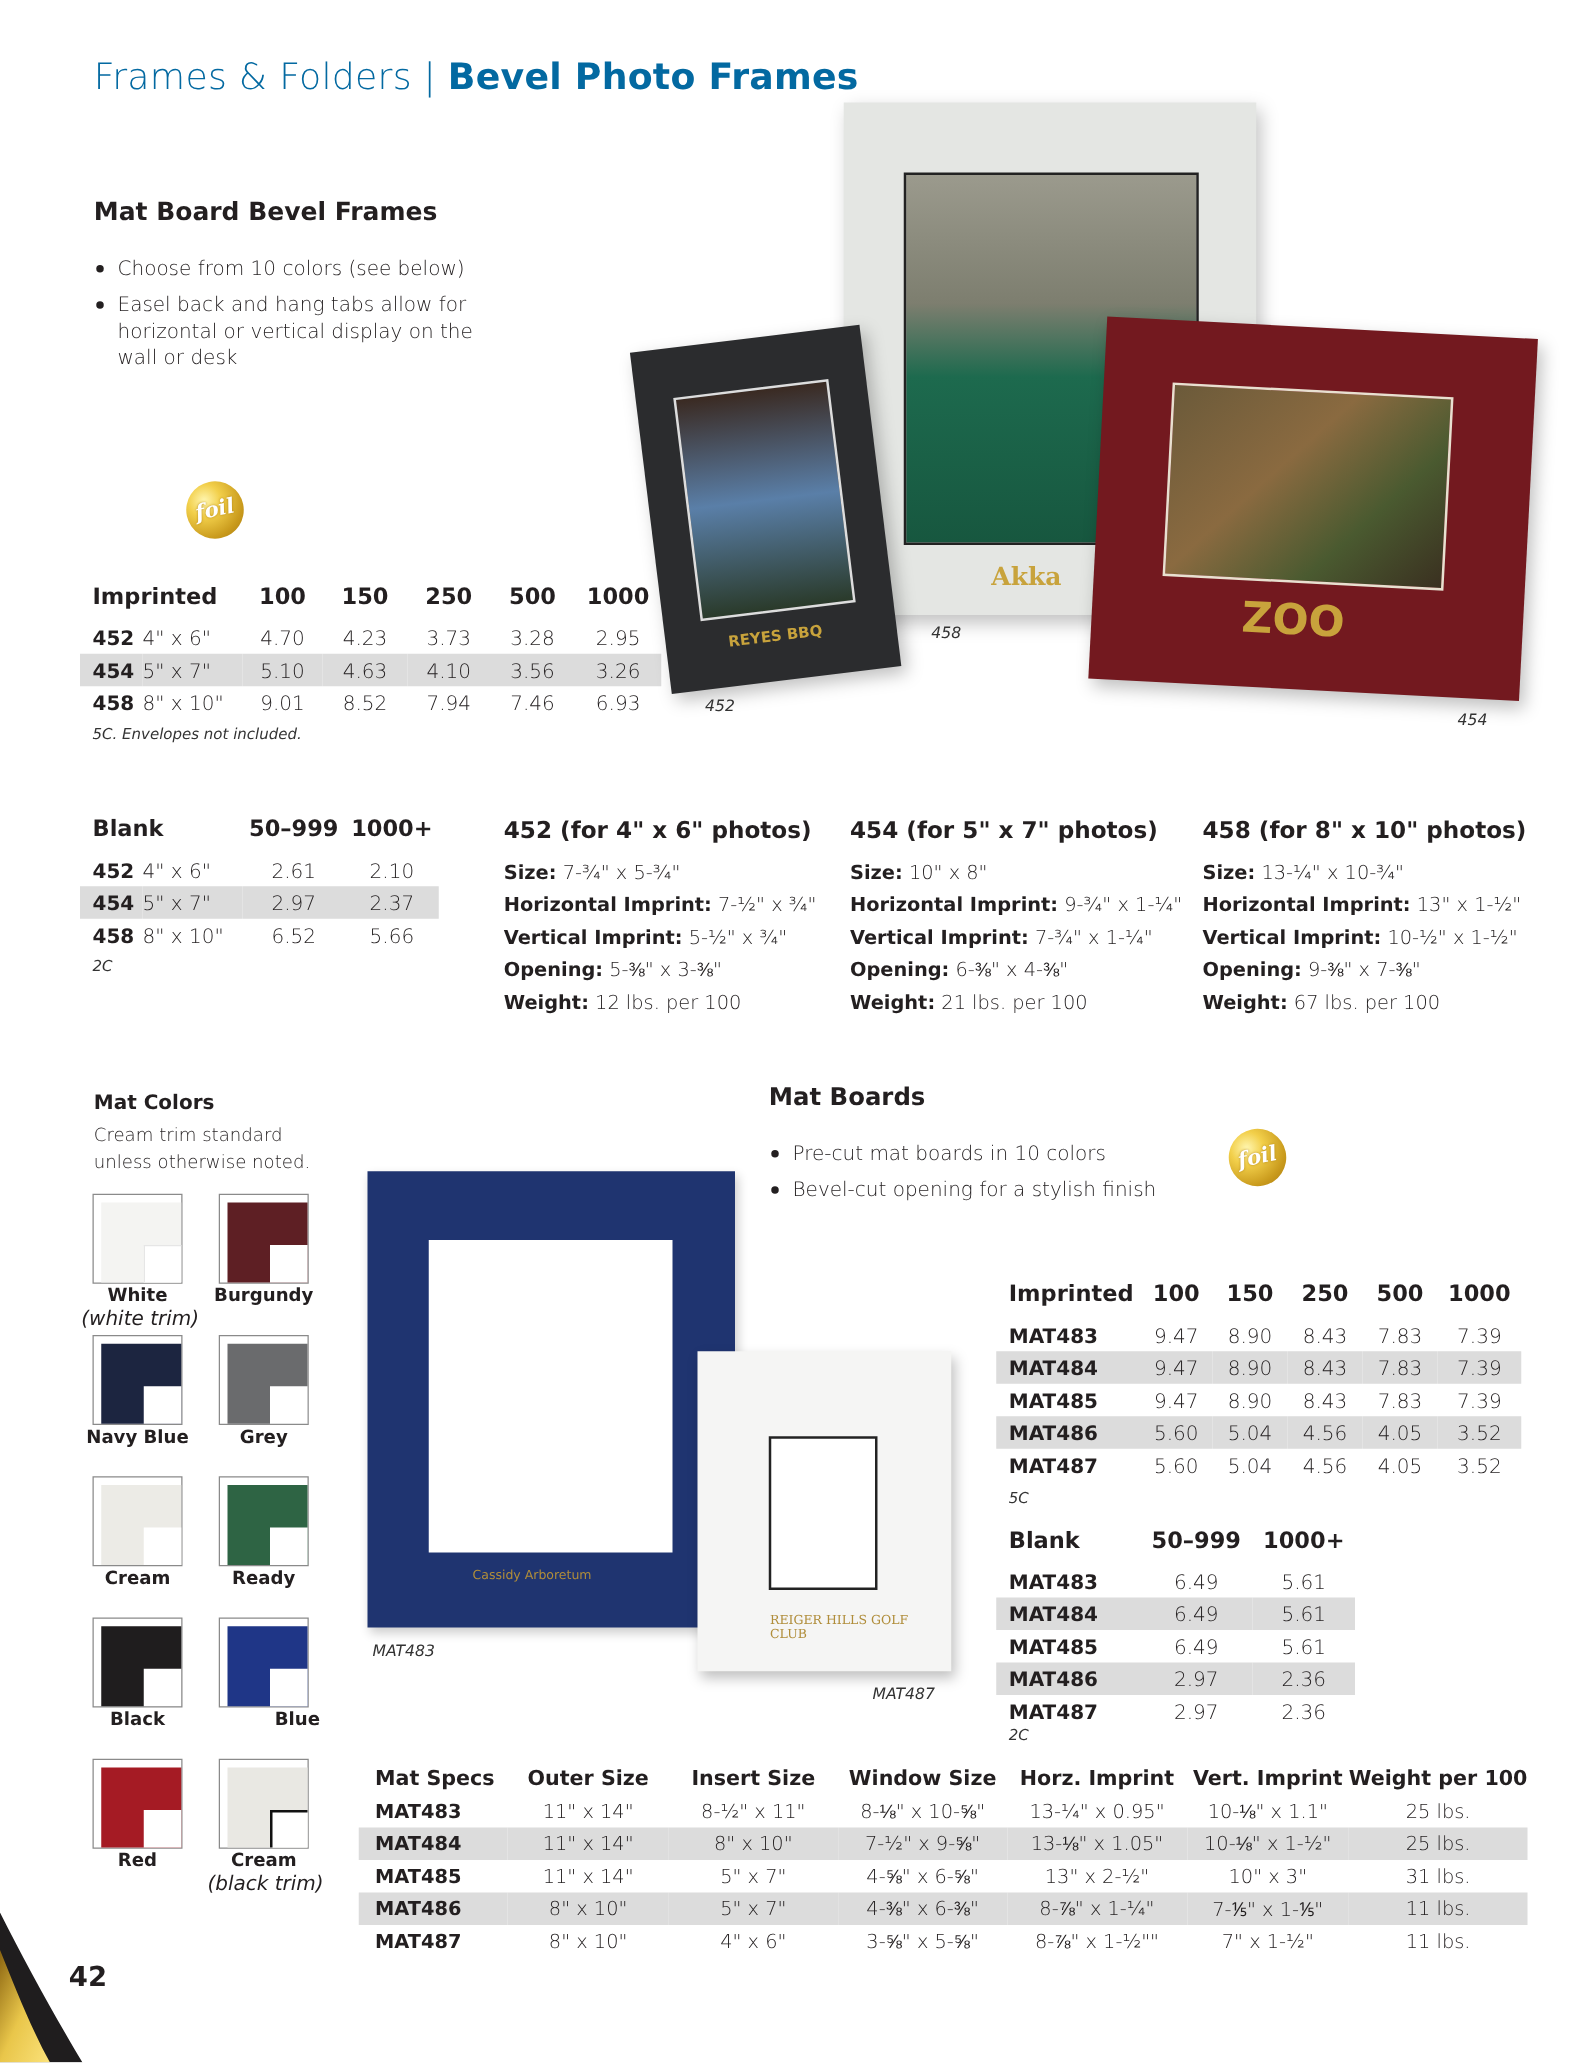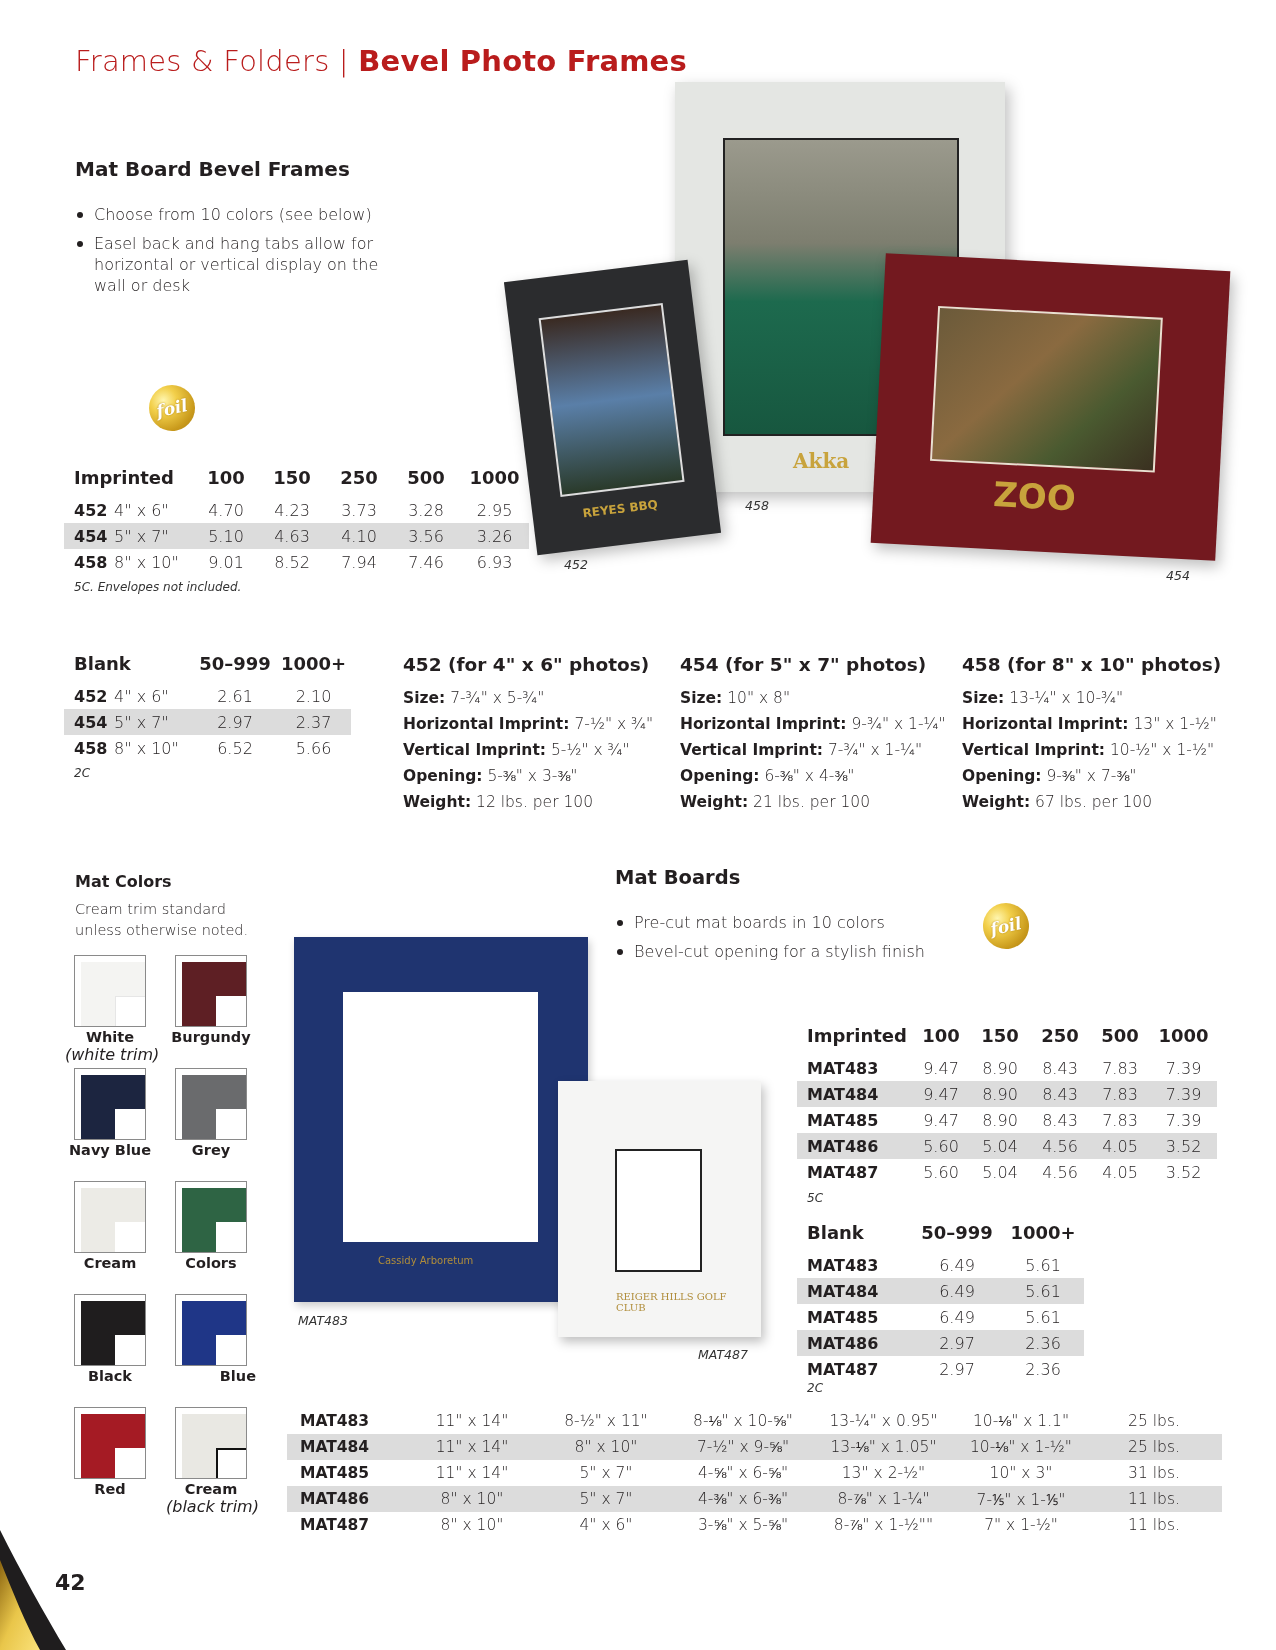--- a/index.html
+++ b/index.html
@@ -1,19 +1,19 @@
 <!DOCTYPE html>
 <html><head>
 <meta charset="utf-8">
 <style>
   * { box-sizing: border-box; margin: 0; padding: 0; }
   html, body { width: 1276px; height: 1650px; background: #ffffff; overflow: hidden; }
   body { position: relative; font-family: "DejaVu Sans", "Liberation Sans", sans-serif; color: #231f20; }
   .abs { position: absolute; }
-  .title { left: 75px; top: 44px; font-size: 29px; font-weight: 300; color: #b91c1c; letter-spacing: 0.2px; white-space: nowrap; }
+  .title { left: 75px; top: 44px; font-size: 29px; font-weight: 300; color: #0369a1; letter-spacing: 0.2px; white-space: nowrap; }
   .title b { font-weight: 700; }
   .h2 { font-size: 20px; font-weight: 700; white-space: nowrap; }
   .h3 { font-size: 16px; font-weight: 700; white-space: nowrap; }
   ul.bullets { list-style: none; }
   ul.bullets li { position: relative; padding-left: 19px; font-size: 16px; font-weight: 300; line-height: 21px; margin-bottom: 8px; }
   ul.bullets li::before { content: ""; position: absolute; left: 2px; top: 8px; width: 6px; height: 6px; border-radius: 50%; background: #231f20; }
   .foil { width: 46px; height: 46px; border-radius: 50%;
     background: radial-gradient(circle at 35% 30%, #fff6b0 0%, #f2cf4a 30%, #c99a1c 70%, #a87a10 100%);
     color: #fff; font-family: "DejaVu Serif", serif; font-style: italic; font-weight: 700; font-size: 17px;
     display: flex; align-items: center; justify-content: center; transform: rotate(-12deg); text-shadow: 0 0 2px #b08010; }
@@ -225,21 +225,21 @@
         <div class="fill" style="background:#ecebe6;"></div>
         <div class="notch"></div>
       </div>
     <div class="swlabel" style="margin-top:2px;">Cream</div>
   </div>
   <div class="abs" style="left:101px; top:226px;">
     <div class="swatch" style="margin-left:9px;">
         <div class="fill" style="background:#2e6444;"></div>
         <div class="notch"></div>
       </div>
-    <div class="swlabel" style="margin-top:2px;">Colors</div>
+    <div class="swlabel" style="margin-top:2px;">Ready</div>
   </div>
 
   <div class="abs" style="left:0; top:339px;">
     <div class="swatch" style="margin-left:9px;">
         <div class="fill" style="background:#1f1d1e;"></div>
         <div class="notch"></div>
       </div>
     <div class="swlabel" style="margin-top:2px;">Black</div>
   </div>
   <div class="abs" style="left:101px; top:339px;">
@@ -392,20 +392,29 @@
   <colgroup>
       <col style="width:120px">
       <col style="width:130px">
       <col style="width:138px">
       <col style="width:136px">
       <col style="width:145px">
       <col style="width:130px">
       <col style="width:136px">
     </colgroup>
   <tbody>
+      <tr>
+    <th class="lbl" style="padding-left:13px;">Mat Specs</th>
+    <th>Outer Size</th>
+    <th>Insert Size</th>
+    <th>Window Size</th>
+    <th>Horz. Imprint</th>
+    <th>Vert. Imprint</th>
+    <th>Weight per 100</th>
+  </tr>
   <tr>
     <td class="code" style="padding-left:13px;">MAT483</td>
     <td>11" x 14"</td>
     <td>8-½" x 11"</td>
     <td>8-⅛" x 10-⅝"</td>
     <td>13-¼" x 0.95"</td>
     <td>10-⅛" x 1.1"</td>
     <td>25 lbs.</td>
   </tr>
   <tr class="shade">

